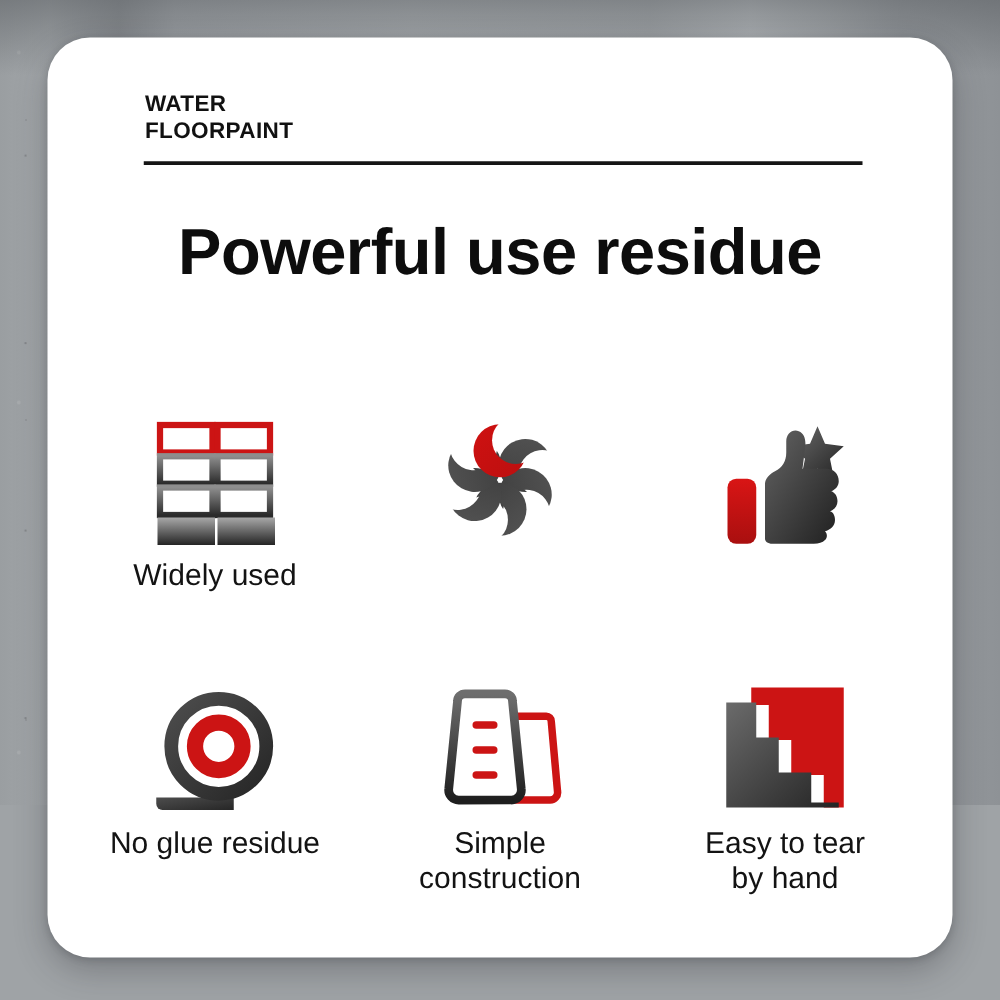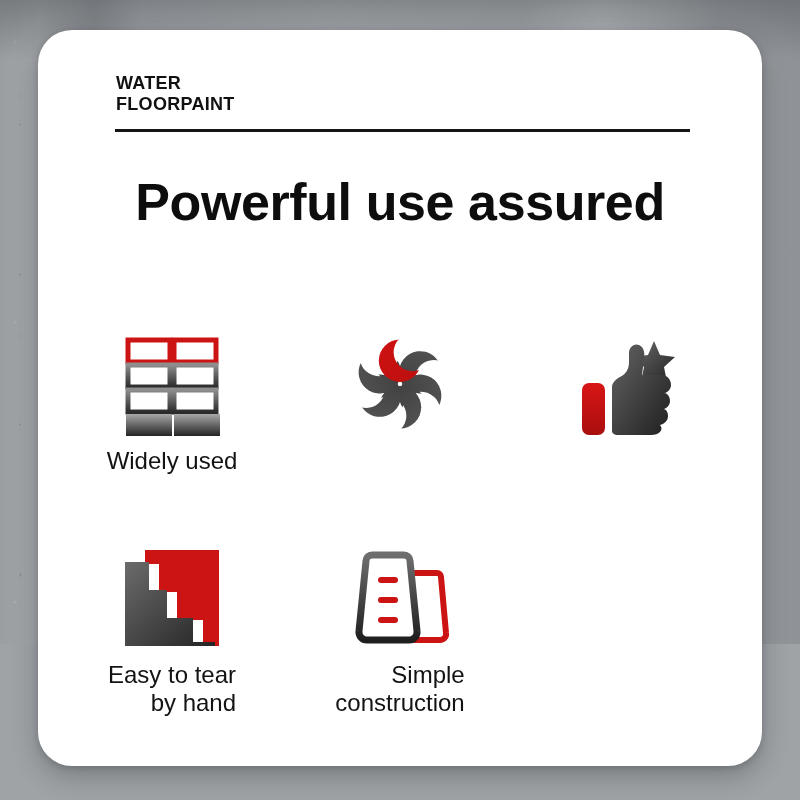--- a/index.html
+++ b/index.html
@@ -114,42 +114,42 @@
     height: 118px;
     display: flex;
     align-items: center;
     justify-content: center;
   }
   .caption {
     margin-top: 4px;
     font-size: 24px;
     line-height: 28px;
     color: #131313;
-    text-align: right;
+    text-align: center;
     white-space: pre-line;
     font-stretch: condensed;
   }
 </style>
 </head>
 <body>
 
 <div id="poster">
   <div id="bg-texture"></div>
   <div id="bg-shade-top"></div>
 
   <div id="card">
 
     <div class="brand">
       <div>WATER</div>
       <div>FLOORPAINT</div>
     </div>
 
     <div class="rule"></div>
 
-    <div class="headline">Powerful use assured</div>
+    <div class="headline">Powerful use residue</div>
 
     <div class="grid">
 
       <div class="cell">
         <div class="icon-box">
           <svg width="104" height="104" viewBox="0 0 104 104" aria-hidden="true">
             <defs>
               <linearGradient id="gTile" x1="0" y1="0" x2="0" y2="1">
                 <stop offset="0" stop-color="#8e8e8e"></stop>
                 <stop offset="1" stop-color="#2b2b2b"></stop>
@@ -247,58 +247,77 @@
                      C99 58 96 61 93 62 C96 63 98 66 98 70
                      C98 74 95 77 92 78 C95 79 96 82 96 85
                      C96 90 92 93 88 94 C90 96 90 99 88 101
                      C86 103 83 104 79 104 L46 104 C42 104 40 102 40 100 Z" fill="url(#gThumb)"></path>
 
             <rect x="10" y="52" width="23" height="52" rx="7" fill="url(#gCuff)"></rect>
           </svg>
         </div>
       </div>
 
+      <div class="cell">
+        <div class="icon-box">
+          <svg width="110" height="104" viewBox="0 0 110 104" aria-hidden="true">
+            <defs>
+              <linearGradient id="gRing" x1="0" y1="0" x2="1" y2="1">
+                <stop offset="0" stop-color="#4d4d4d"></stop>
+                <stop offset="1" stop-color="#262626"></stop>
+              </linearGradient>
+            </defs>
+
+            <path d="M8 92 h62 v10 H13 a5 5 0 0 1 -5 -5 Z" fill="url(#gRing)"></path>
+
+            <circle cx="58" cy="51" r="38" fill="none" stroke="url(#gRing)" stroke-width="11"></circle>
+
+            <circle cx="58" cy="51" r="19" fill="none" stroke="#CC1414" stroke-width="13"></circle>
+          </svg>
+        </div>
+        <div class="caption">No glue residue</div>
+      </div>
+
+      <div class="cell">
+        <div class="icon-box">
+          <svg width="108" height="106" viewBox="0 0 108 106" aria-hidden="true">
+            <defs>
+              <linearGradient id="gBucket" x1="0" y1="0" x2="0" y2="1">
+                <stop offset="0" stop-color="#6e6e6e"></stop>
+                <stop offset="1" stop-color="#1e1e1e"></stop>
+              </linearGradient>
+            </defs>
+
+            <path d="M58 28 h33 a4 4 0 0 1 4 4 l5 56 a6 6 0 0 1 -6 7 h-36 a6 6 0 0 1 -6 -7 l5 -56 a4 4 0 0 1 4 -4 Z" fill="#ffffff" stroke="#CC1414" stroke-width="6" stroke-linejoin="round"></path>
+
+            <path d="M26 10 h32 a6 6 0 0 1 6 6 l7 70 a8 8 0 0 1 -8 9 h-42 a8 8 0 0 1 -8 -9 l7 -70 a6 6 0 0 1 6 -6 Z" fill="#ffffff" stroke="url(#gBucket)" stroke-width="7" stroke-linejoin="round"></path>
+
+            <rect x="32" y="32" width="20" height="6" rx="3" fill="#CC1414"></rect>
+            <rect x="32" y="52" width="20" height="6" rx="3" fill="#CC1414"></rect>
+            <rect x="32" y="72" width="20" height="6" rx="3" fill="#CC1414"></rect>
+          </svg>
+        </div>
+        <div class="caption">Simple
+construction</div>
+      </div>
 
       <div class="cell">
         <div class="icon-box">
           <svg width="106" height="104" viewBox="0 0 106 104" aria-hidden="true">
             <defs>
               <linearGradient id="gTear" x1="0" y1="0" x2="1" y2="1">
                 <stop offset="0" stop-color="#6b6b6b"></stop>
                 <stop offset="1" stop-color="#242424"></stop>
               </linearGradient>
             </defs>
 
             <path d="M26 4 H100 V100 H84 V74 H58 V46 H40 V18 H26 Z" fill="#CC1414"></path>
 
             <path d="M6 16 H30 V44 H48 V72 H74 V96 H96 V100 H6 Z" fill="url(#gTear)"></path>
           </svg>
         </div>
         <div class="caption">Easy to tear
 by hand</div>
       </div>
 
-      <div class="cell">
-        <div class="icon-box">
-          <svg width="108" height="106" viewBox="0 0 108 106" aria-hidden="true">
-            <defs>
-              <linearGradient id="gBucket" x1="0" y1="0" x2="0" y2="1">
-                <stop offset="0" stop-color="#6e6e6e"></stop>
-                <stop offset="1" stop-color="#1e1e1e"></stop>
-              </linearGradient>
-            </defs>
-
-            <path d="M58 28 h33 a4 4 0 0 1 4 4 l5 56 a6 6 0 0 1 -6 7 h-36 a6 6 0 0 1 -6 -7 l5 -56 a4 4 0 0 1 4 -4 Z" fill="#ffffff" stroke="#CC1414" stroke-width="6" stroke-linejoin="round"></path>
-
-            <path d="M26 10 h32 a6 6 0 0 1 6 6 l7 70 a8 8 0 0 1 -8 9 h-42 a8 8 0 0 1 -8 -9 l7 -70 a6 6 0 0 1 6 -6 Z" fill="#ffffff" stroke="url(#gBucket)" stroke-width="7" stroke-linejoin="round"></path>
-
-            <rect x="32" y="32" width="20" height="6" rx="3" fill="#CC1414"></rect>
-            <rect x="32" y="52" width="20" height="6" rx="3" fill="#CC1414"></rect>
-            <rect x="32" y="72" width="20" height="6" rx="3" fill="#CC1414"></rect>
-          </svg>
-        </div>
-        <div class="caption">Simple
-construction</div>
-      </div>
-
     </div>
   </div>
 </div>
 
 </body></html>

